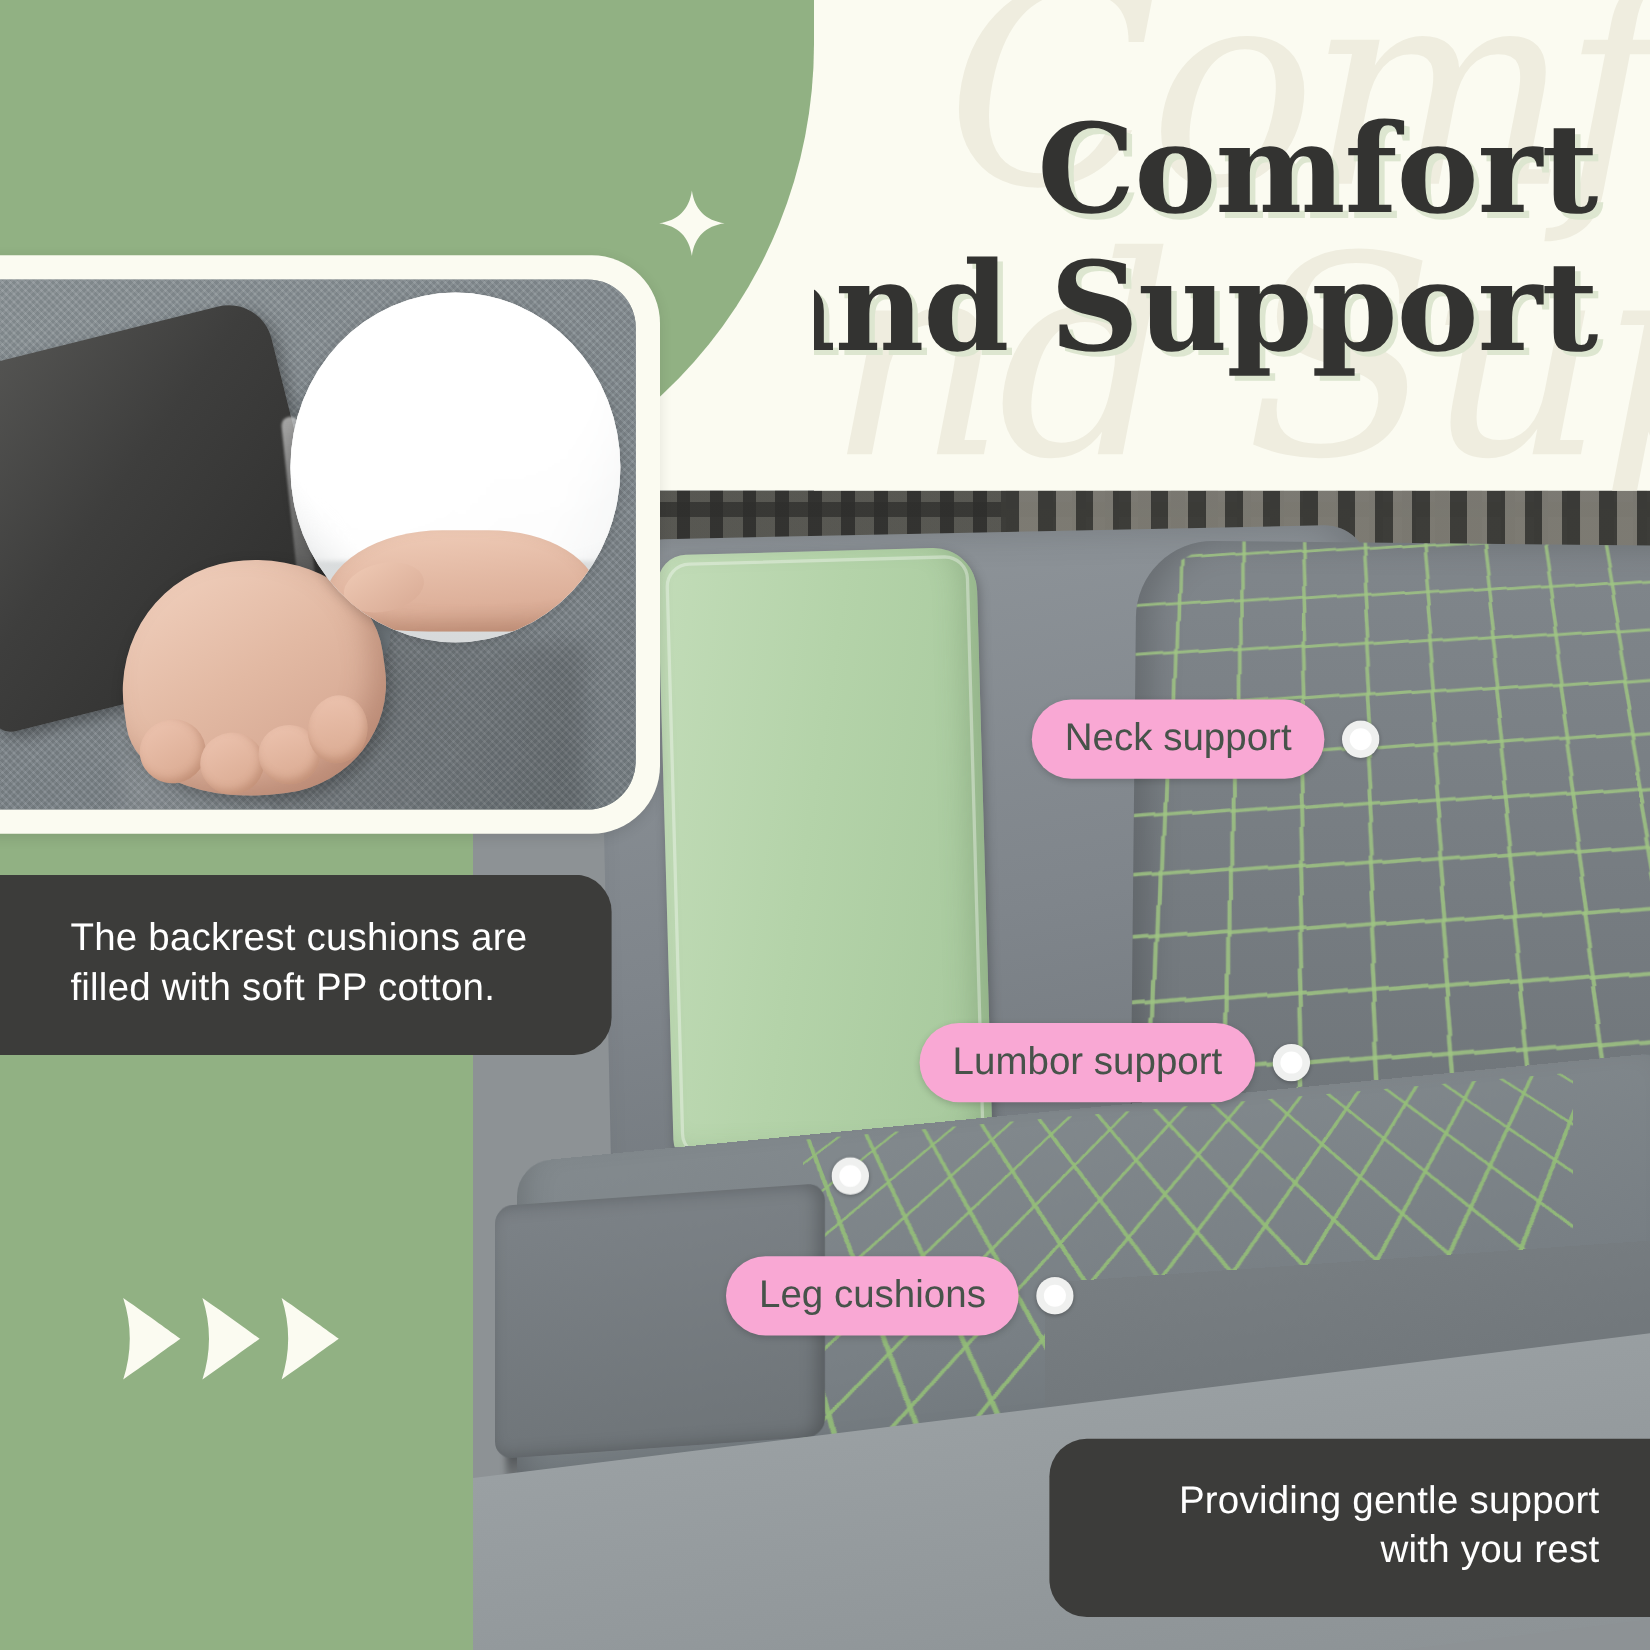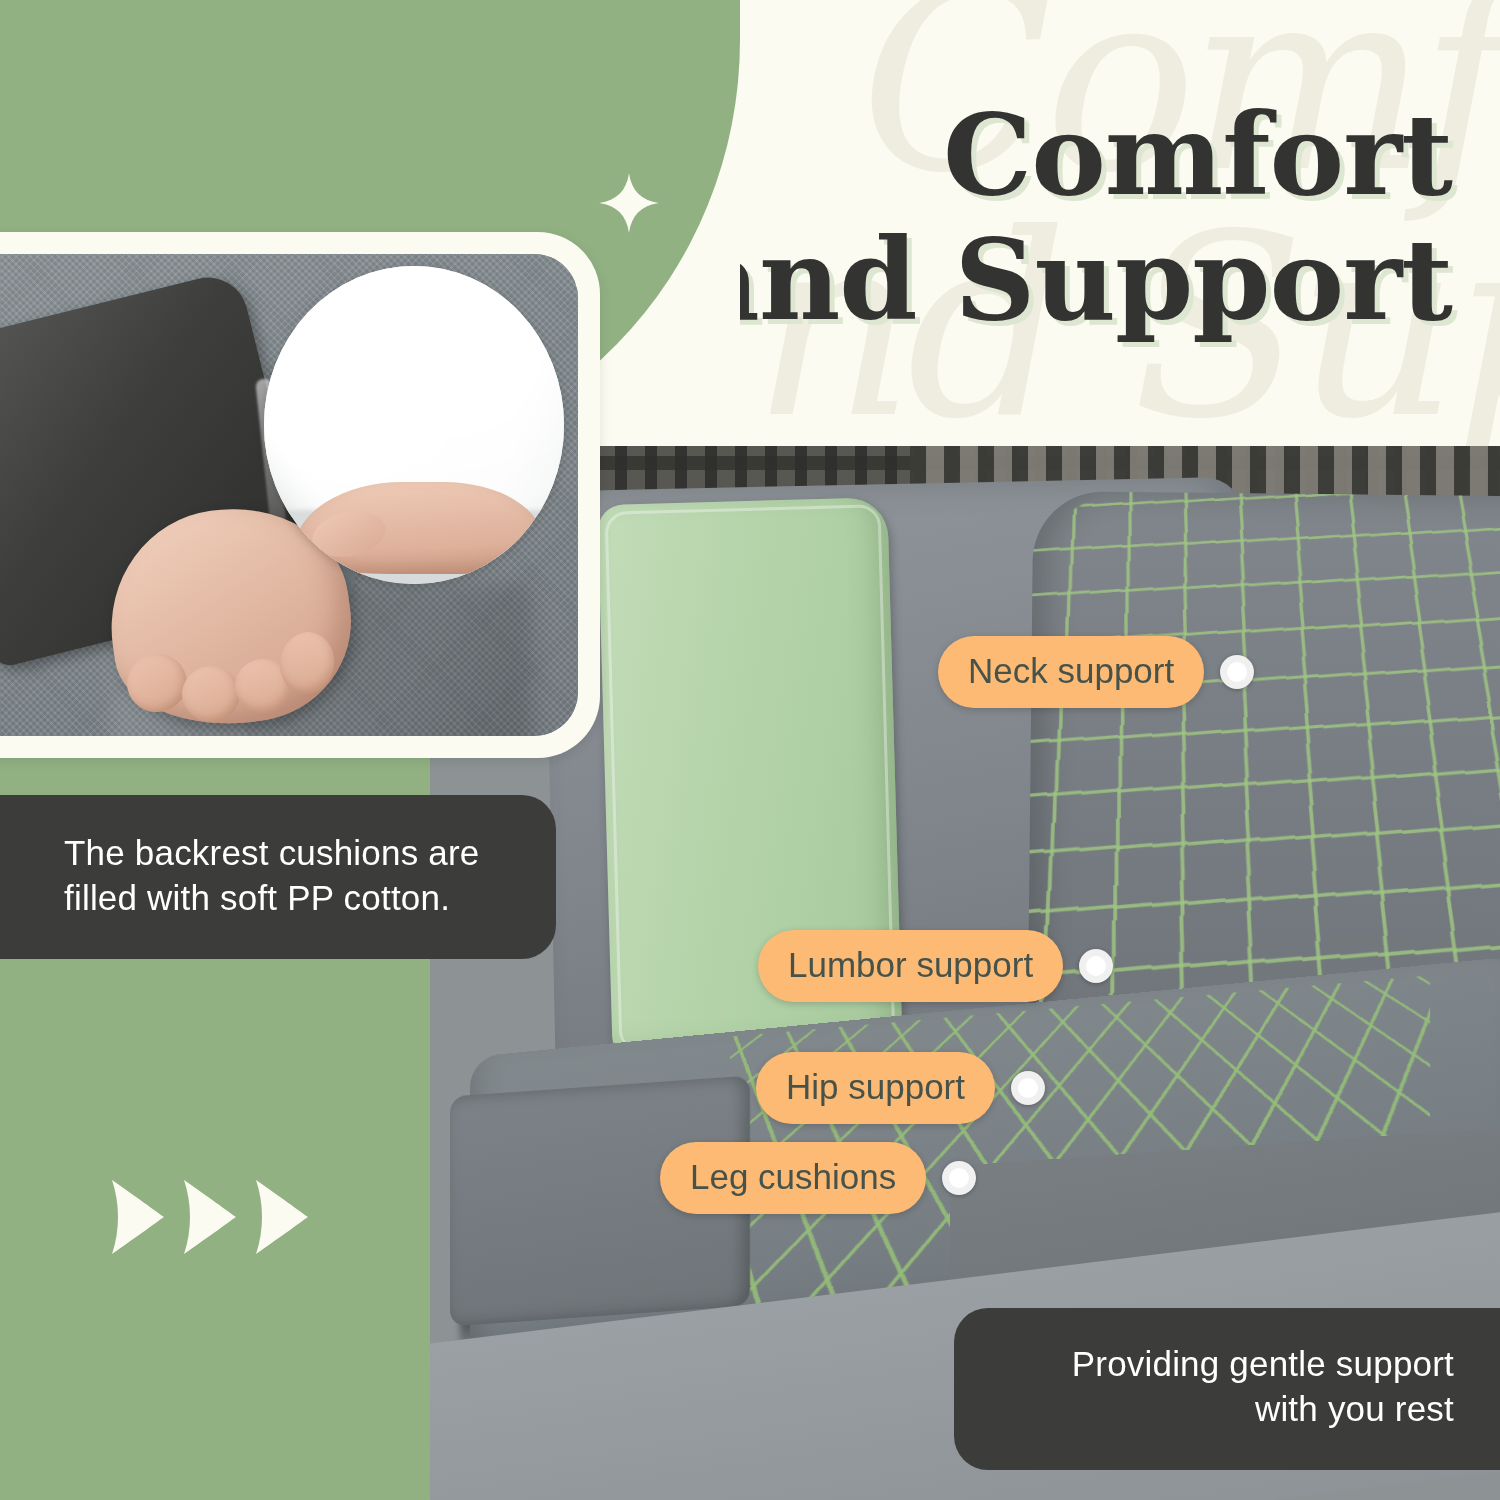--- a/index.html
+++ b/index.html
@@ -314,39 +314,39 @@
 
   
   .arrows{
     position:absolute;left:108px;top:1178px;
     display:flex;gap:14px;align-items:center;
   }
 
   
   .pill-row{position:absolute;display:flex;align-items:center;gap:16px;}
   .pill{
-    background:#fdba74;
+    background:#f9a8d4;
     color:#47534A;
     font-family:"Liberation Sans", sans-serif;
     font-size:35px;
     line-height:1;
     padding:17px 30px 20px;
     border-radius:999px;
     white-space:nowrap;
     box-shadow:0 2px 7px rgba(0,0,0,.18);
   }
   .dot{
     width:34px;height:34px;border-radius:50%;
     background:#FFFFFF;
     border:7px solid rgba(226,228,226,.55);
     box-shadow:0 1px 4px rgba(0,0,0,.28);
     flex:0 0 auto;
   }
   .p-neck{left:938px;top:636px;}
-  .p-lumbor{left:758px;top:930px;text-align:center;}
+  .p-lumbor{left:836px;top:930px;text-align:center;}
   .p-hip{left:756px;top:1052px;}
   .p-leg{left:660px;top:1142px;}
 </style>
 </head>
 <body>
 
 <div id="poster">
 
   <div class="bg-cream"></div>
 
@@ -429,21 +429,20 @@
     <span class="pill">Neck support</span>
     <span class="dot"></span>
   </div>
 
   <div class="pill-row p-lumbor">
     <span class="pill">Lumbor support</span>
     <span class="dot"></span>
   </div>
 
   <div class="pill-row p-hip">
-    <span class="pill">Hip support</span>
     <span class="dot"></span>
   </div>
 
   <div class="pill-row p-leg">
     <span class="pill">Leg cushions</span>
     <span class="dot"></span>
   </div>
 
   <div class="caption caption-right">
     <div>Providing gentle support</div>

